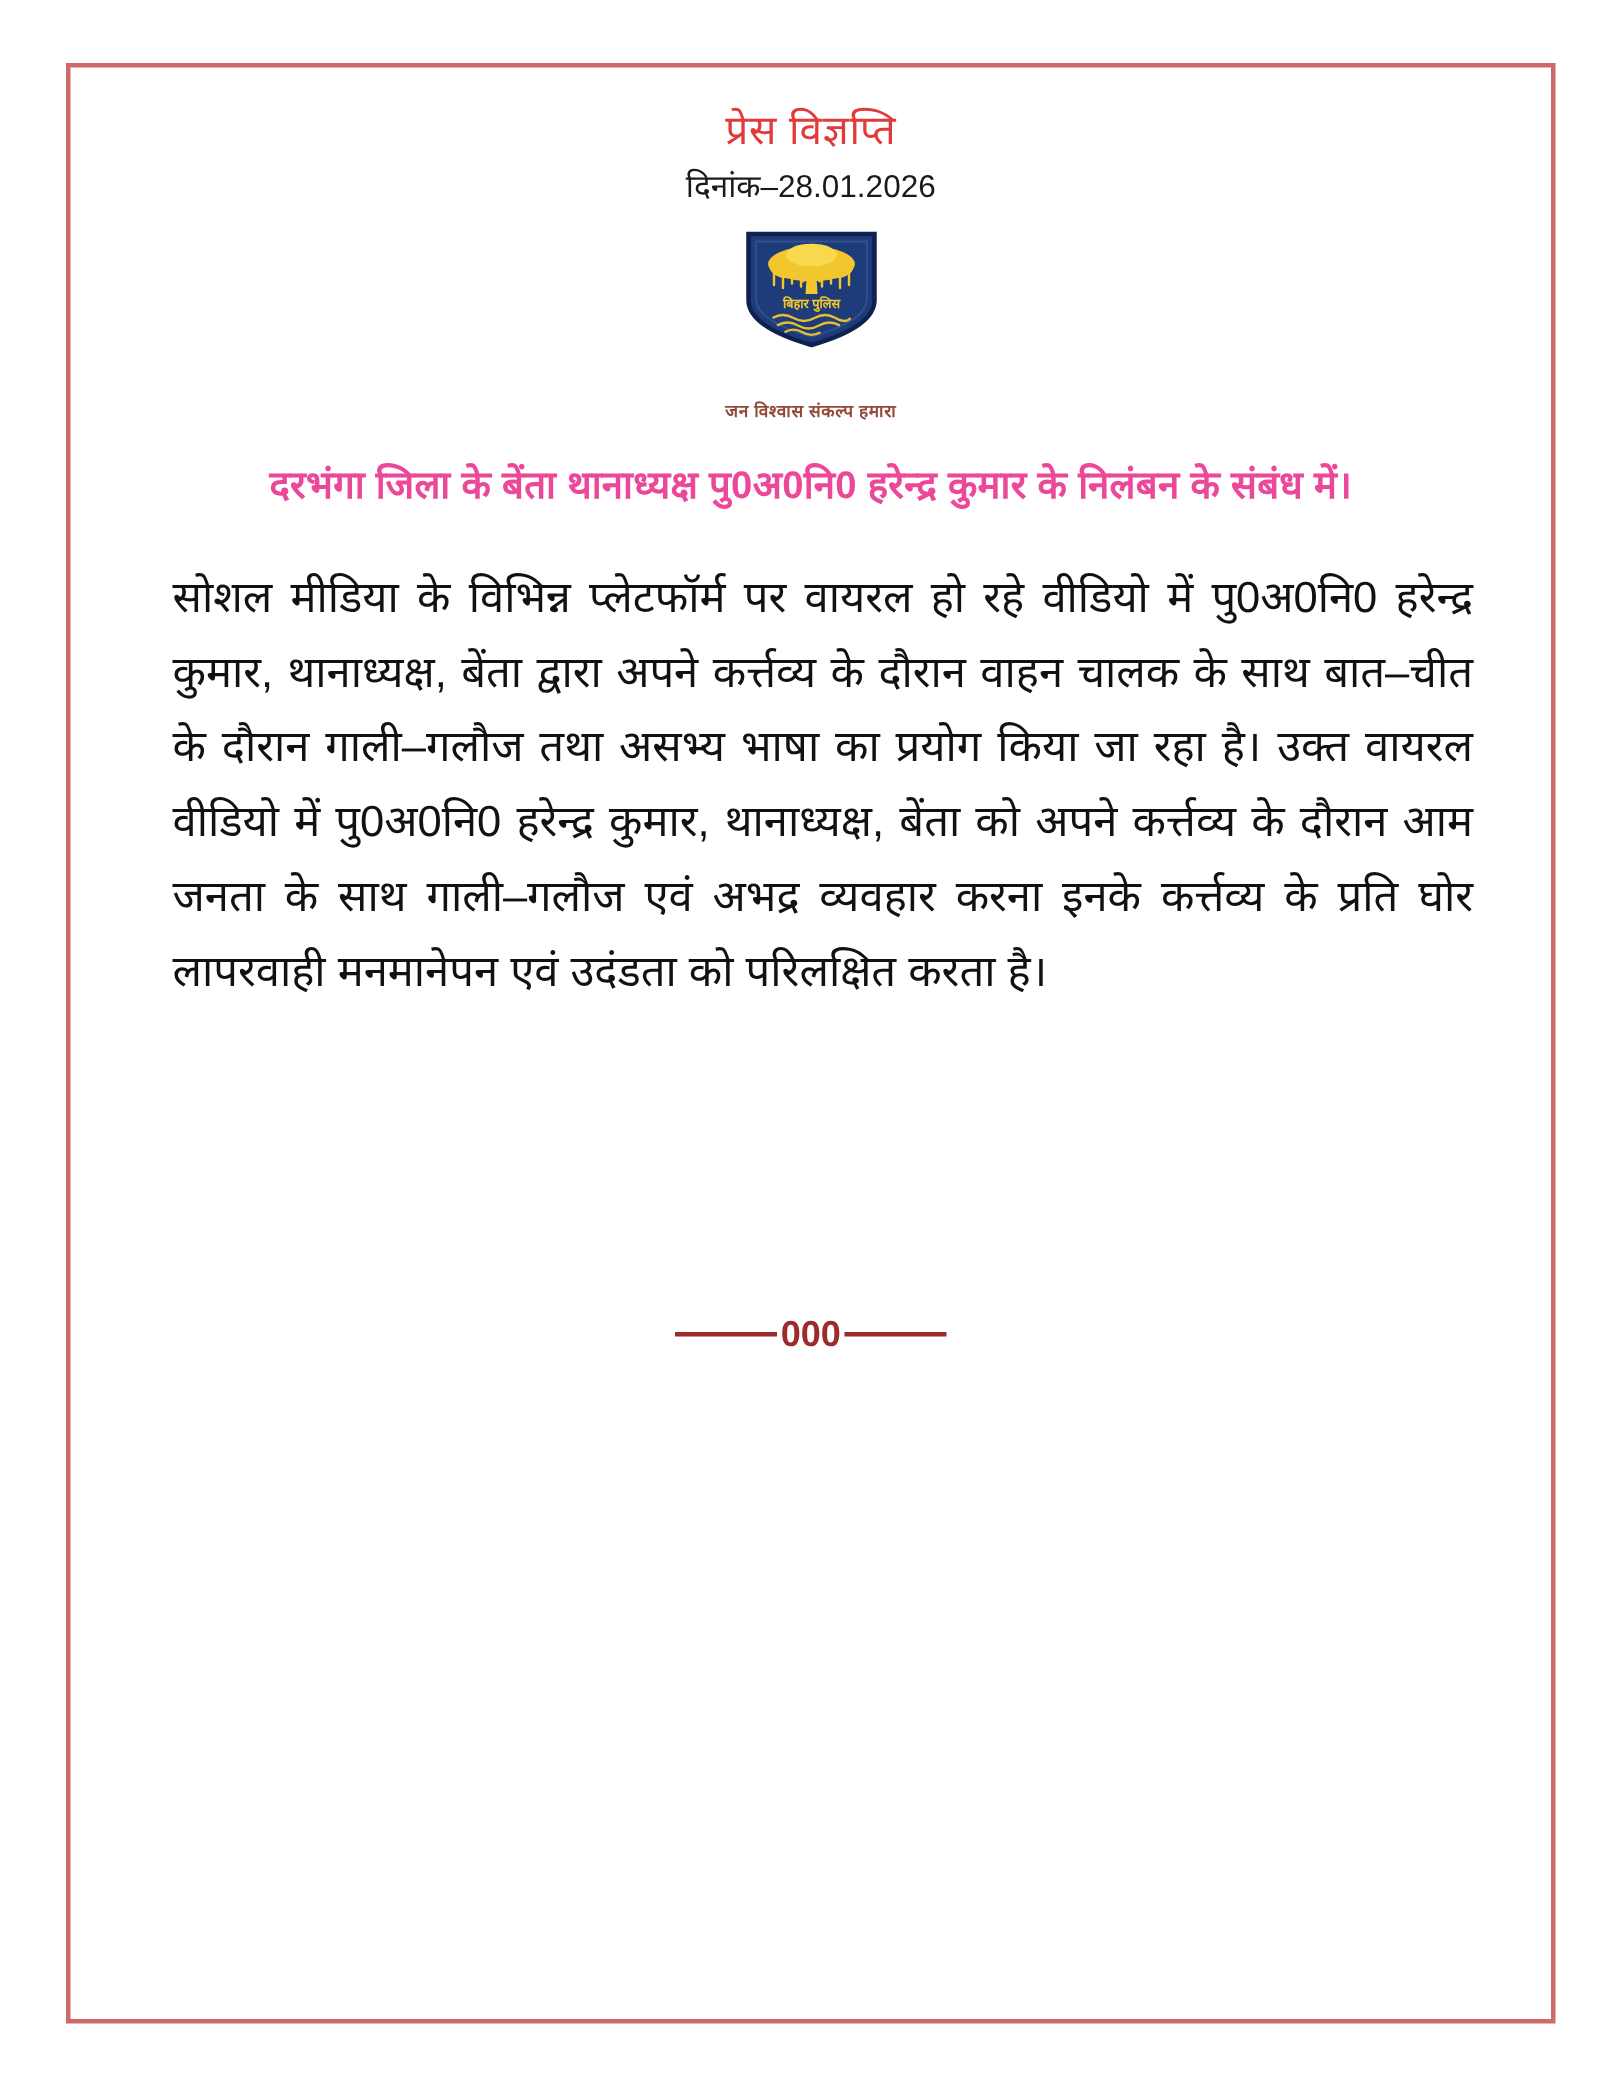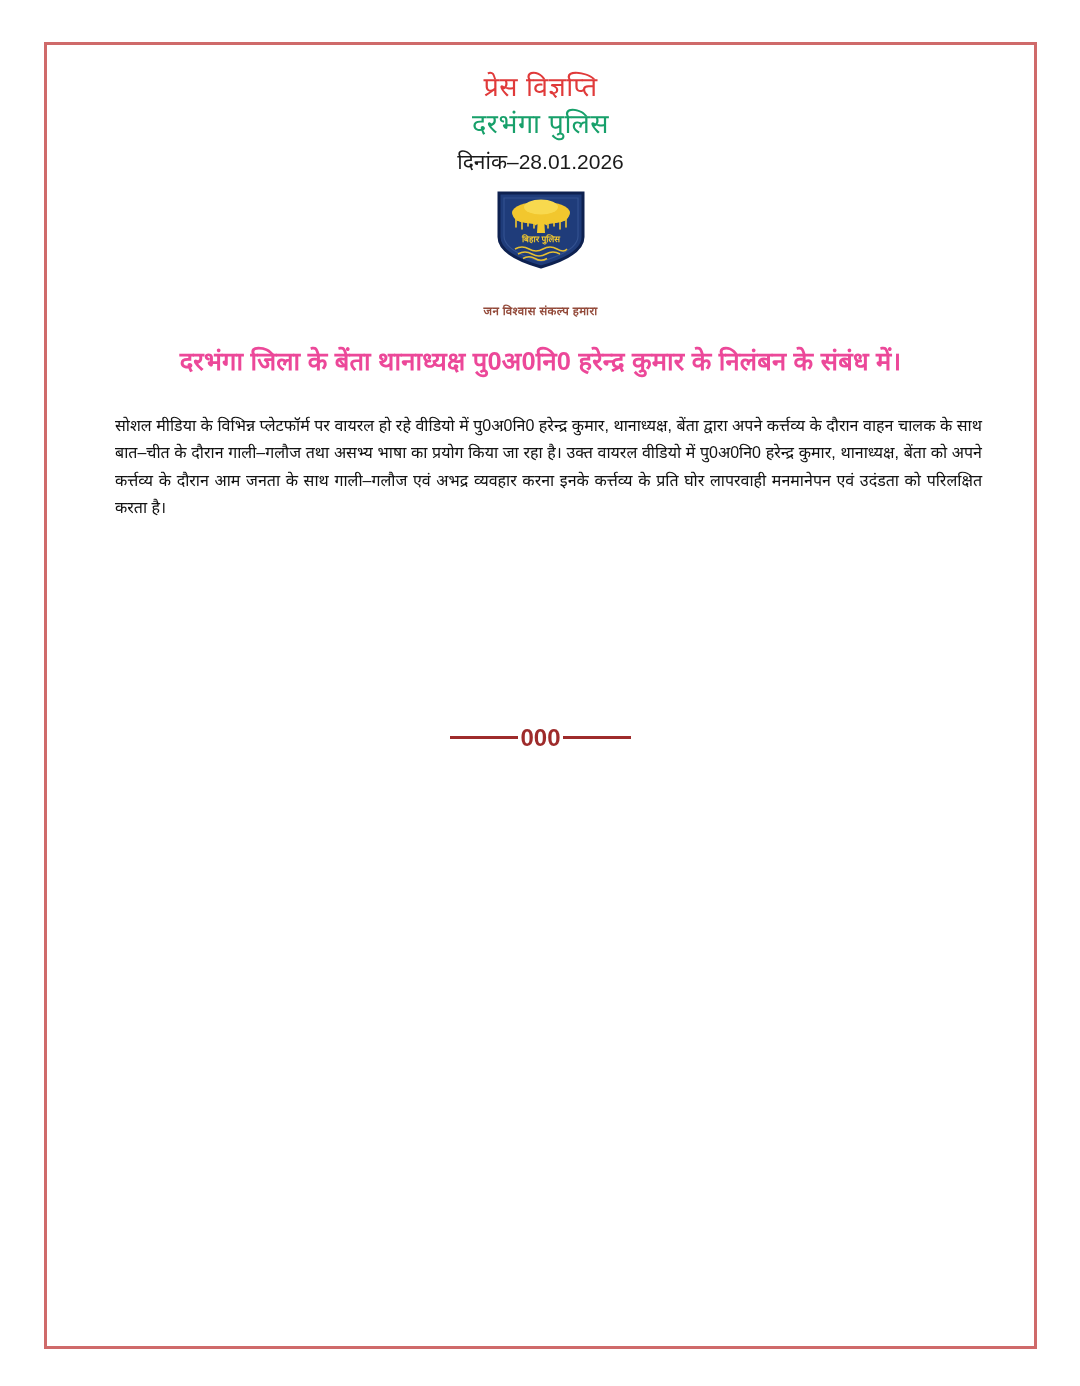--- a/index.html
+++ b/index.html
@@ -98,21 +98,21 @@
     padding: 0 60px;
     line-height: 1.4;
     letter-spacing: 0.2px;
   }
 
   
   .body-text {
     margin-top: 32px;
     padding: 0 52px 0 68px;
     color: #111111;
-    font-size: 16px;
+    font-size: 29px;
     line-height: 1.72;
     text-align: justify;
     text-justify: inter-word;
   }
   .para { margin: 0; }
   .para + .para { margin-top: 26px; }
   .para-indent { text-indent: 262px; }
 
   
   .footer-rule {
@@ -138,21 +138,20 @@
 </style>
 </head>
 <body>
 
 <div class="page">
   <div class="page-border">
     <div class="page-inner">
 
       <div class="header">
         <div class="press-title">प्रेस विज्ञप्ति</div>
-        <div class="police-title">दरभंगा पुलिस</div>
         <div class="date-line">दिनांक–28.01.2026</div>
       </div>
 
       <div class="logo-wrap">
         <svg class="logo-svg" width="104" height="80" viewBox="0 0 104 80">
 
           <path d="M10 4 H94 V48 Q94 66 52 78 Q10 66 10 48 Z" fill="#1f3c7a" stroke="#0e2150" stroke-width="3"></path>
           <path d="M15 9 H89 V47 Q89 62 52 72.5 Q15 62 15 47 Z" fill="none" stroke="#3a5a99" stroke-width="1.2" opacity="0.7"></path>
 
           <ellipse cx="52" cy="24" rx="29" ry="11.5" fill="#f2c72e"></ellipse>

